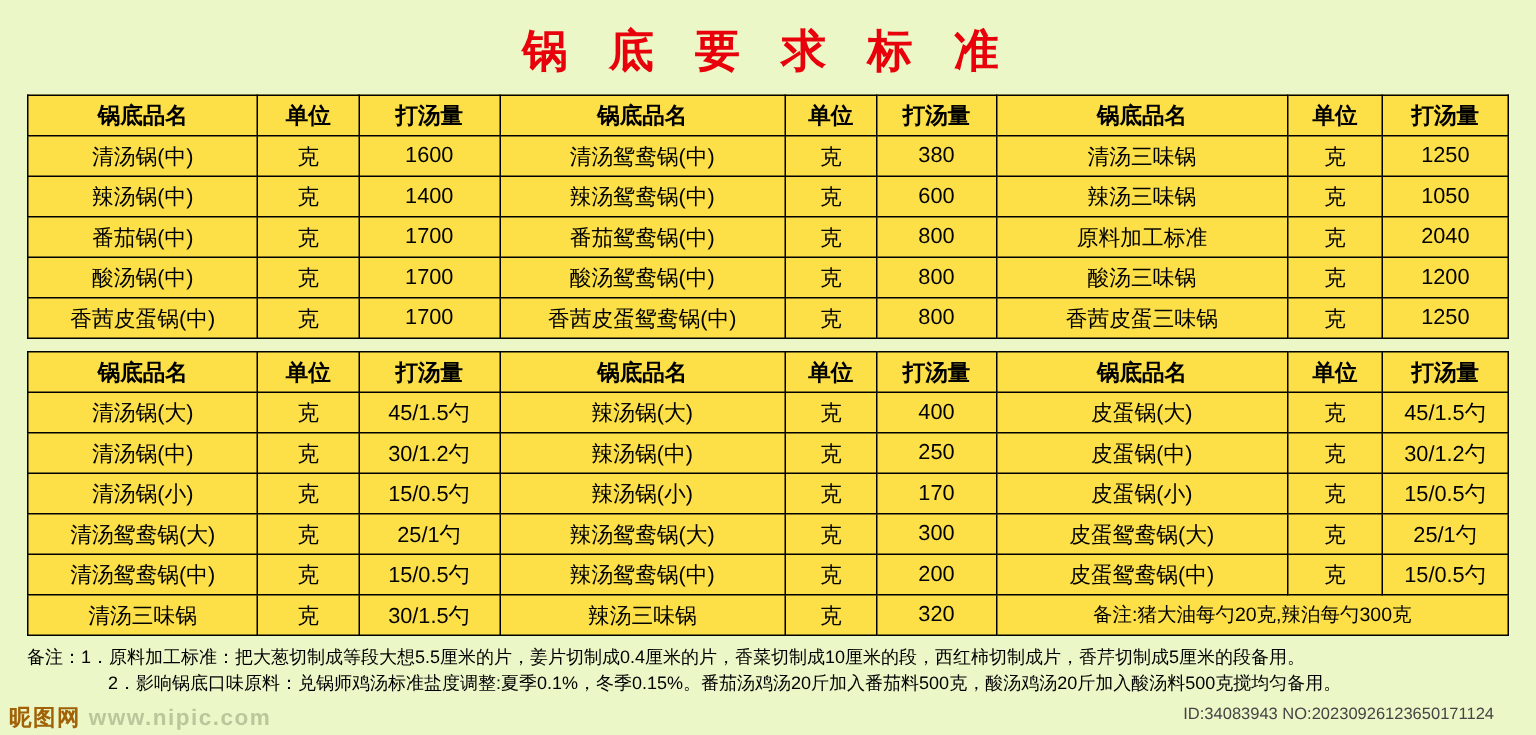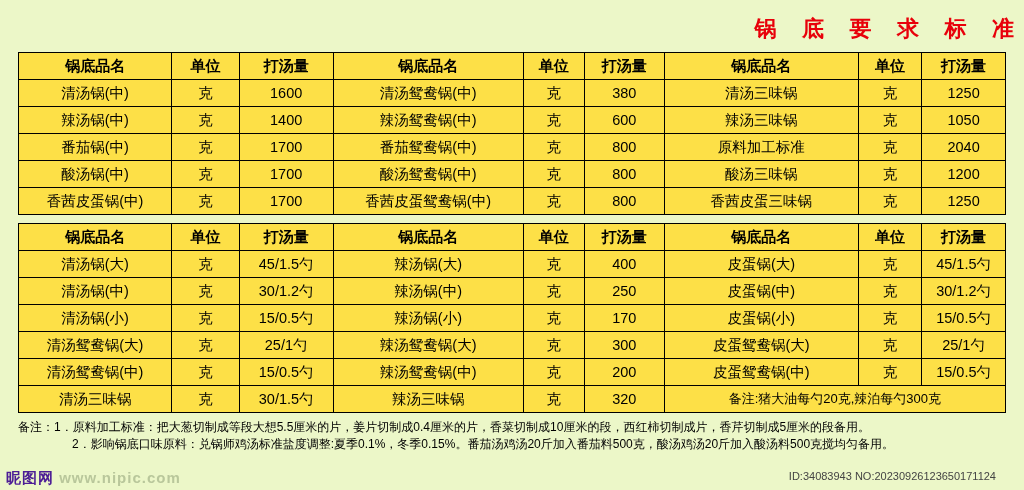--- a/index.html
+++ b/index.html
@@ -14,24 +14,24 @@
     overflow: hidden;
     position: relative;
   }
   .page {
     width: 1024px;
     height: 490px;
     position: relative;
     box-sizing: border-box;
   }
   .title {
-    text-align: right;
+    text-align: center;
     color: #e8000a;
     font-weight: bold;
-    font-size: 22px;
+    font-size: 30px;
     letter-spacing: 10px;
     padding-top: 14px;
     padding-bottom: 8px;
     font-family: "Liberation Serif", serif;
   }
   table.grid {
     border-collapse: collapse;
     width: 988px;
     margin: 0 auto;
     table-layout: fixed;
@@ -72,21 +72,21 @@
   .watermark {
     position: absolute;
     left: 6px;
     bottom: 2px;
     font-size: 15px;
     color: #b9c79b;
     font-weight: bold;
     letter-spacing: 1px;
   }
   .watermark .wm-red {
-    color: #4c1d95;
+    color: #a16207;
   }
   .idcode {
     position: absolute;
     right: 28px;
     bottom: 8px;
     font-size: 11px;
     color: #444;
   }
 </style>
 </head>

